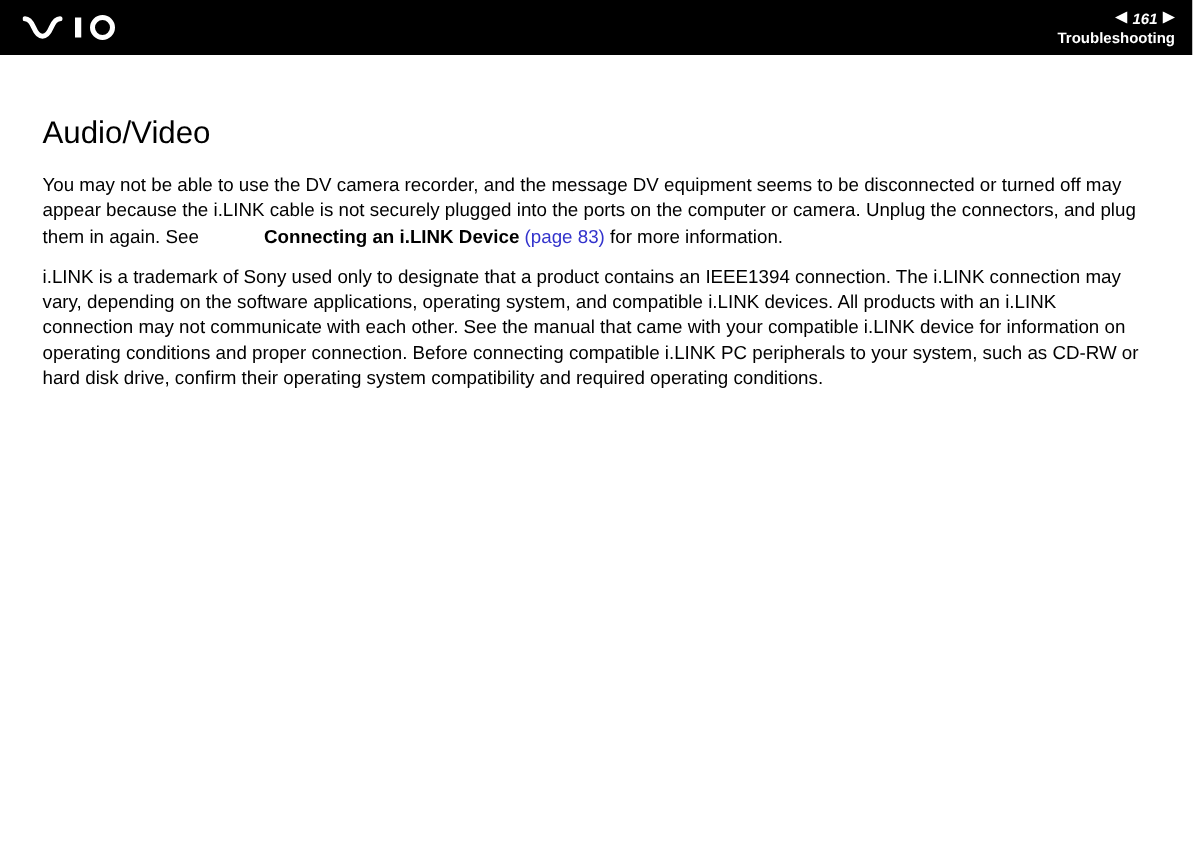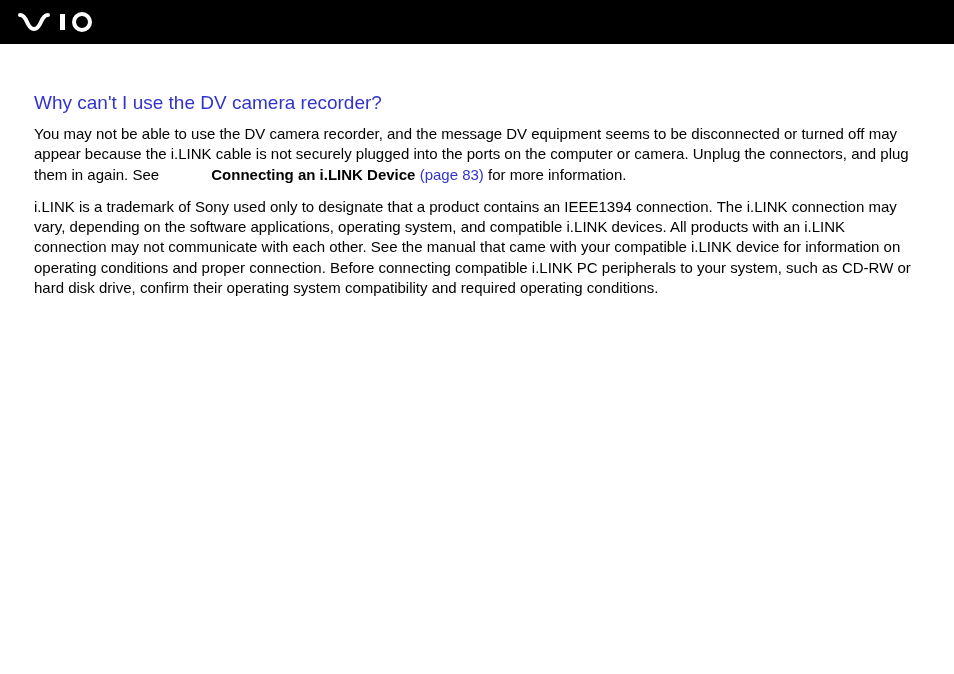--- a/index.html
+++ b/index.html
@@ -90,21 +90,37 @@
 <body>
 
 <div class="header">
   <div class="vaio-logo">
     <svg width="90" height="22" viewBox="0 0 90 22">
       <path d="M 2 4 Q 6 4 9 11 Q 12 18 16 18 Q 20 18 23 11 Q 26 4 30 4" stroke="#ffffff" stroke-width="4" fill="none" stroke-linecap="round"></path>
       <rect x="42" y="3" width="5" height="16" fill="#ffffff"></rect>
       <circle cx="64" cy="11" r="8" stroke="#ffffff" stroke-width="4" fill="none"></circle>
     </svg>
   </div>
+  <div class="header-right">
+    <div class="pager">
+      <span class="pager-arrow">
+        <svg width="10" height="10" viewBox="0 0 10 10">
+            <polygon points="10,0 10,10 0,5" fill="#ffffff"></polygon>
+          </svg>
+      </span>
+      <span>161</span>
+      <span class="pager-arrow">
+        <svg width="10" height="10" viewBox="0 0 10 10">
+            <polygon points="0,0 0,10 10,5" fill="#ffffff"></polygon>
+          </svg>
+      </span>
+    </div>
+    <div class="section-label">Troubleshooting</div>
+  </div>
 </div>
 
 <div class="content">
-  <h2 class="question">Why can't I use the DV camera recorder?</h2>
+  <h1 class="section-title">Audio/Video</h1>
   <p class="body-text">
     <span>You may not be able to use the DV camera recorder, and the message DV equipment seems to be disconnected or turned off may appear because the i.LINK cable is not securely plugged into the ports on the computer or camera. Unplug the connectors, and plug them in again. See </span><span class="xref-bold">Connecting an i.LINK Device</span><span class="xref-link"> (page 83)</span><span> for more information.</span>
   </p>
   <p class="body-text">i.LINK is a trademark of Sony used only to designate that a product contains an IEEE1394 connection. The i.LINK connection may vary, depending on the software applications, operating system, and compatible i.LINK devices. All products with an i.LINK connection may not communicate with each other. See the manual that came with your compatible i.LINK device for information on operating conditions and proper connection. Before connecting compatible i.LINK PC peripherals to your system, such as CD-RW or hard disk drive, confirm their operating system compatibility and required operating conditions.</p>
 </div>
 
 </body></html>

